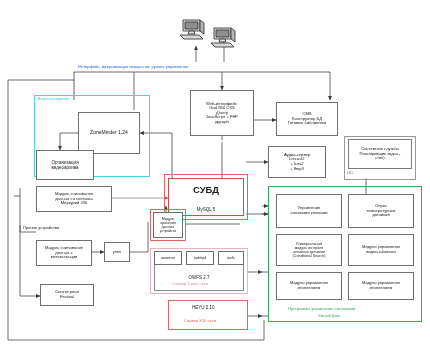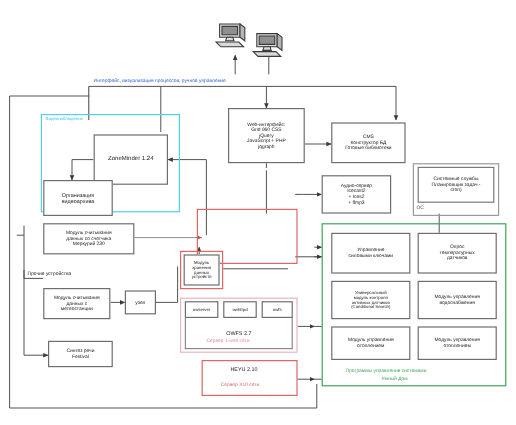--- a/index.html
+++ b/index.html
@@ -209,20 +209,26 @@
   <div class="node f4" style="left:348px;top:139px;width:64px;height:30px;border-color:#7a7a7a;">
     <span class="lbl">
       <span>Системные службы</span><br>
       <span>Планировщик задач -</span><br>
       <span>cron)</span>
     </span>
   </div>
   <div class="cap cap-gray f4" style="left:347px;top:170px;">ОС</div>
 
   <div class="grp grp-db" style="left:164px;top:174px;width:84px;height:46px;"></div>
+  <div class="node db-node" style="left:168px;top:178px;width:76px;height:38px;background:#fff;">
+    <span class="lbl">
+      <span class="db-title f9">СУБД</span><br>
+      <span class="f45">MySQL 5</span>
+    </span>
+  </div>
 
   <div class="node f4" style="left:36px;top:186px;width:76px;height:26px;">
     <span class="lbl">
       <span>Модуль считывания</span><br>
       <span>данных со счетчика</span><br>
       <span>Меркурий 230</span>
     </span>
   </div>
 
   <div class="node f4" style="left:22px;top:220px;width:62px;height:16px;border:none;background:transparent;justify-content:flex-start;">

